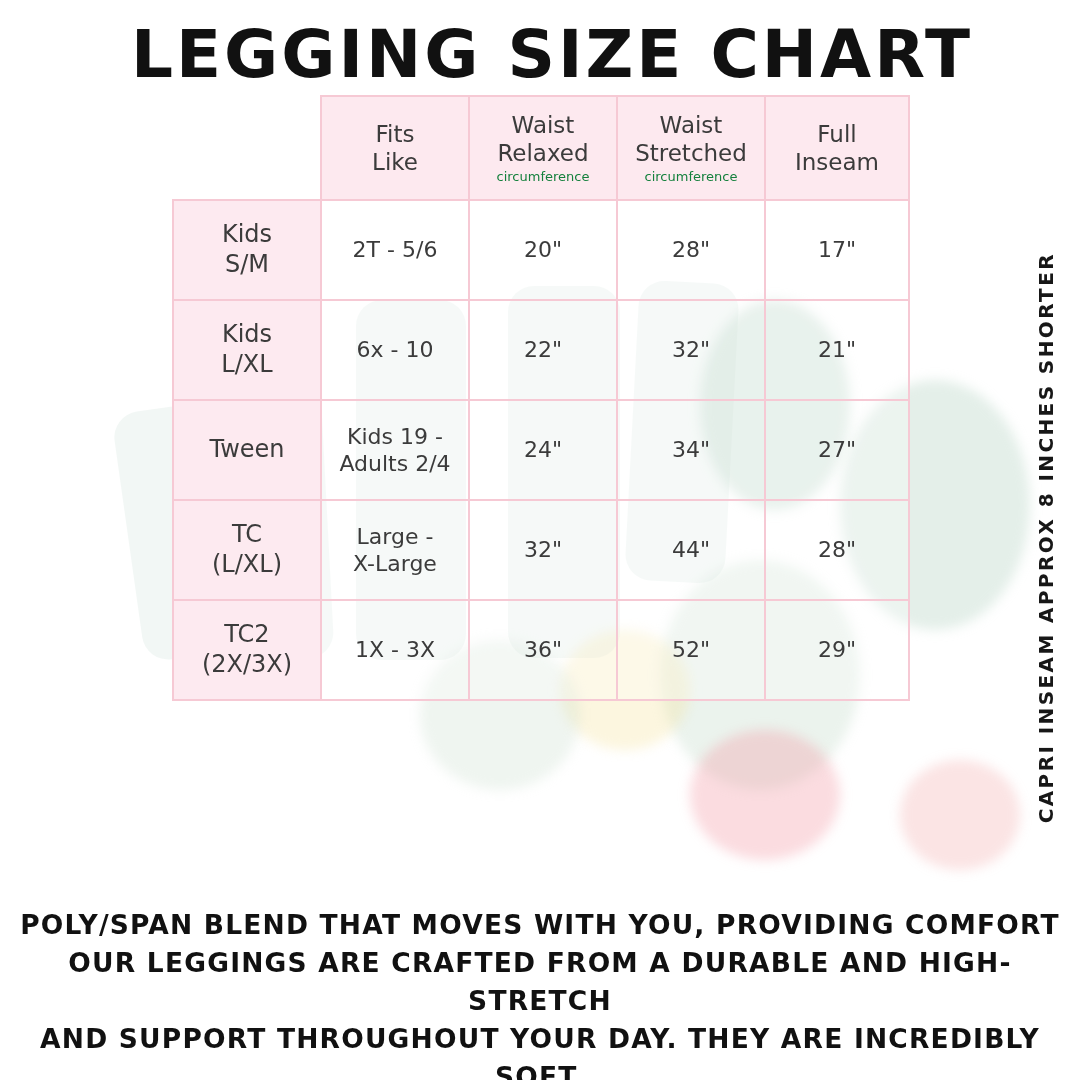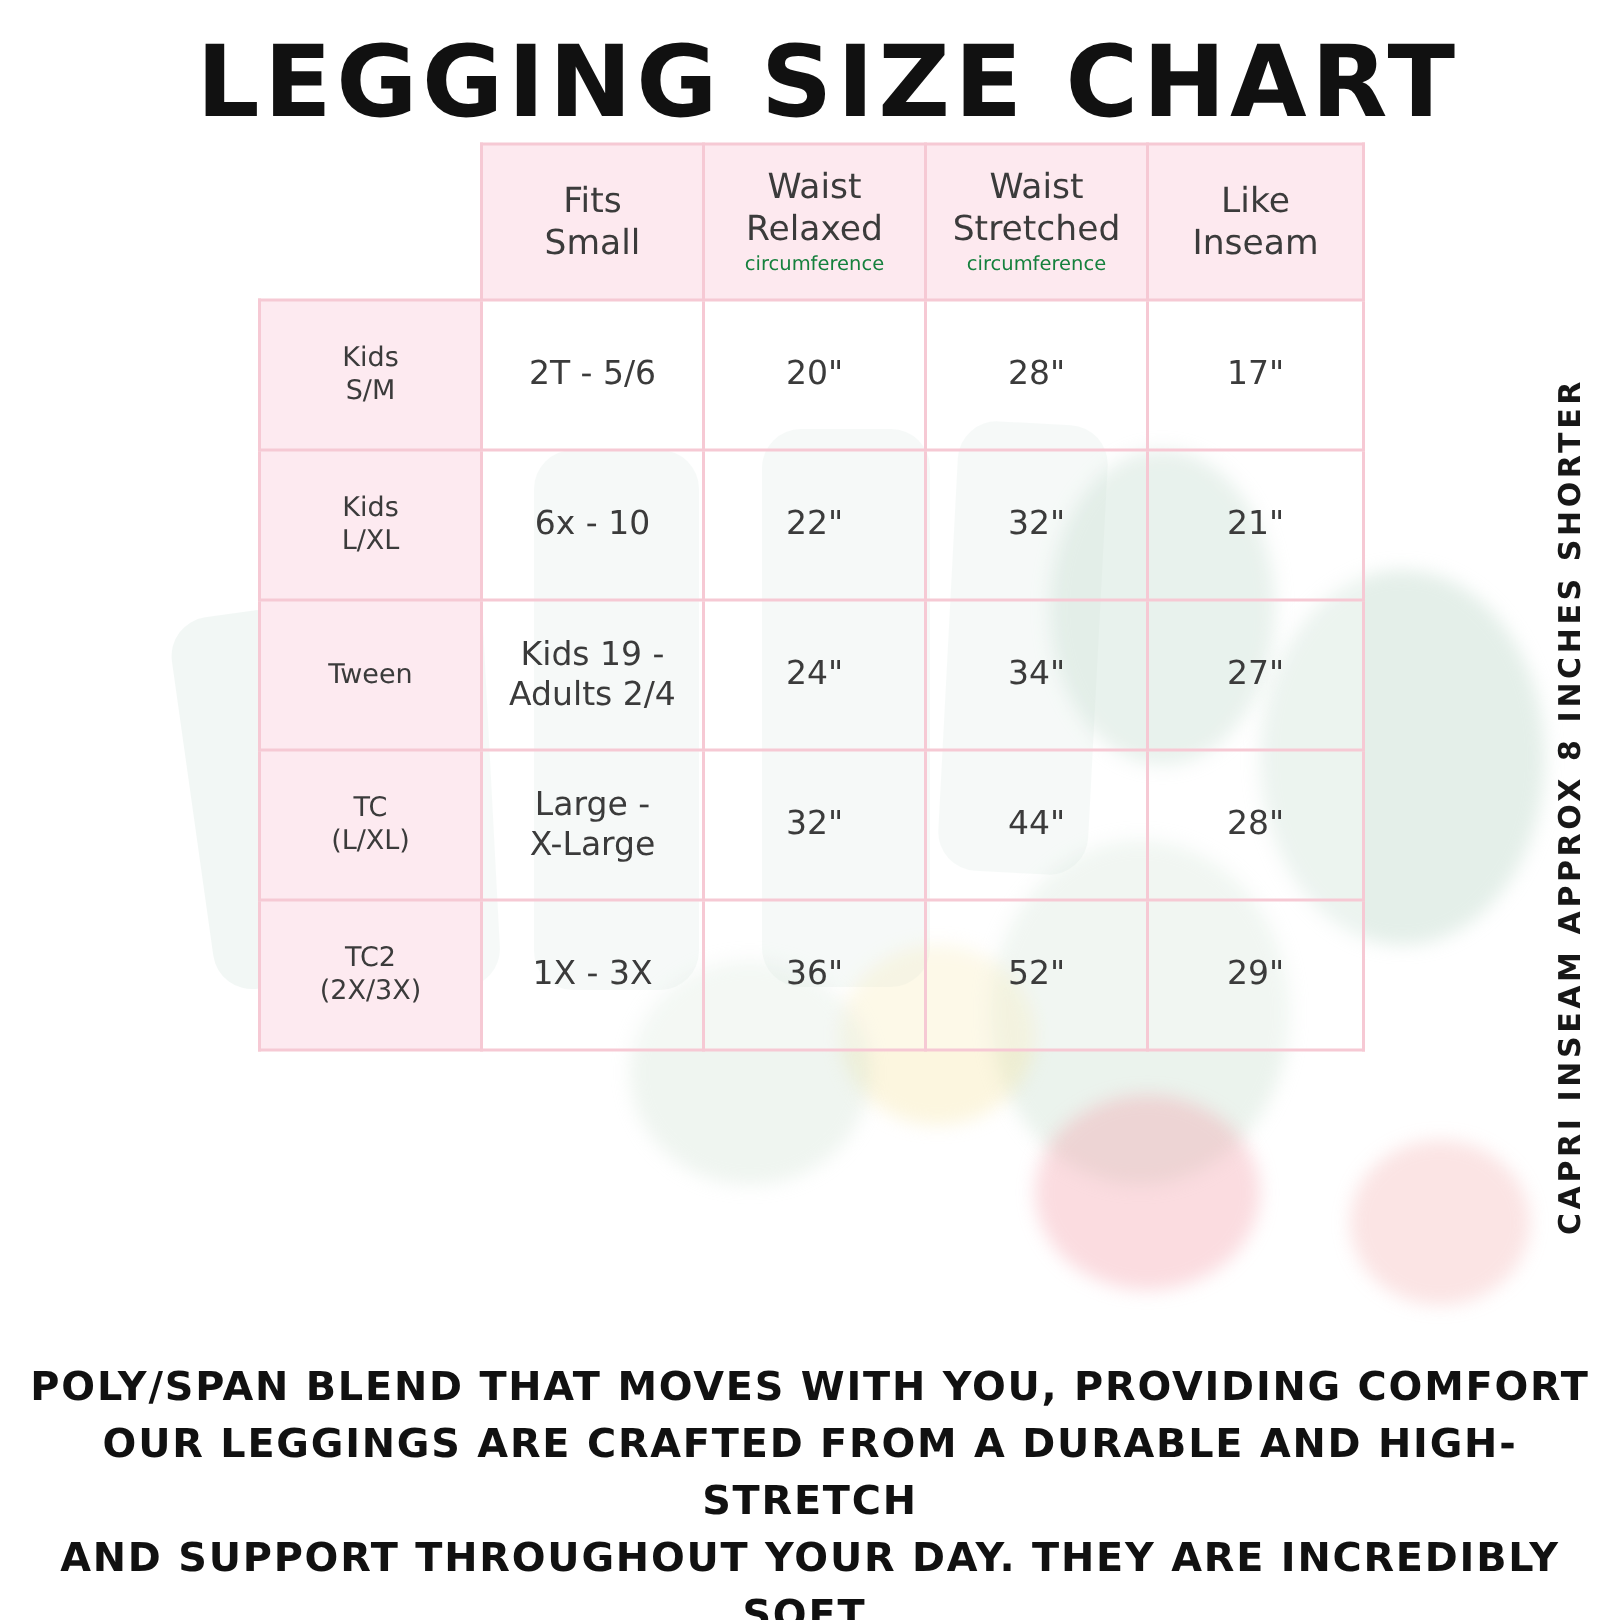--- a/index.html
+++ b/index.html
@@ -92,21 +92,21 @@
     margin-top: 2px;
   }
   tbody td {
     height: 96px;
     font-size: 22px;
     line-height: 1.24;
     background: rgba(255, 255, 255, 0.30);
   }
   tbody td.row-label {
     background: #fdeaf0;
-    font-size: 18px;
+    font-size: 24px;
     text-align: center;
   }
   tbody td .l2 { display: block; }
 
   
   #side-note {
     position: absolute;
     right: 22px;
     top: 252px;
     writing-mode: vertical-rl;
@@ -163,34 +163,34 @@
         <col class="c-fits">
         <col class="c-wr">
         <col class="c-ws">
         <col class="c-fi">
     </colgroup>
     <thead>
       <tr>
         <th class="corner-blank"></th>
         <th>
           <span>Fits</span><br>
-          <span>Small</span>
+          <span>Like</span>
         </th>
         <th>
           <span>Waist</span><br>
           <span>Relaxed</span>
           <span class="sub">circumference</span>
         </th>
         <th>
           <span>Waist</span><br>
           <span>Stretched</span>
           <span class="sub">circumference</span>
         </th>
         <th>
-          <span>Like</span><br>
+          <span>Full</span><br>
           <span>Inseam</span>
         </th>
       </tr>
     </thead>
     <tbody>
       <tr>
         <td class="row-label">
           <span>Kids</span>
           <span class="l2">S/M</span>
         </td>

